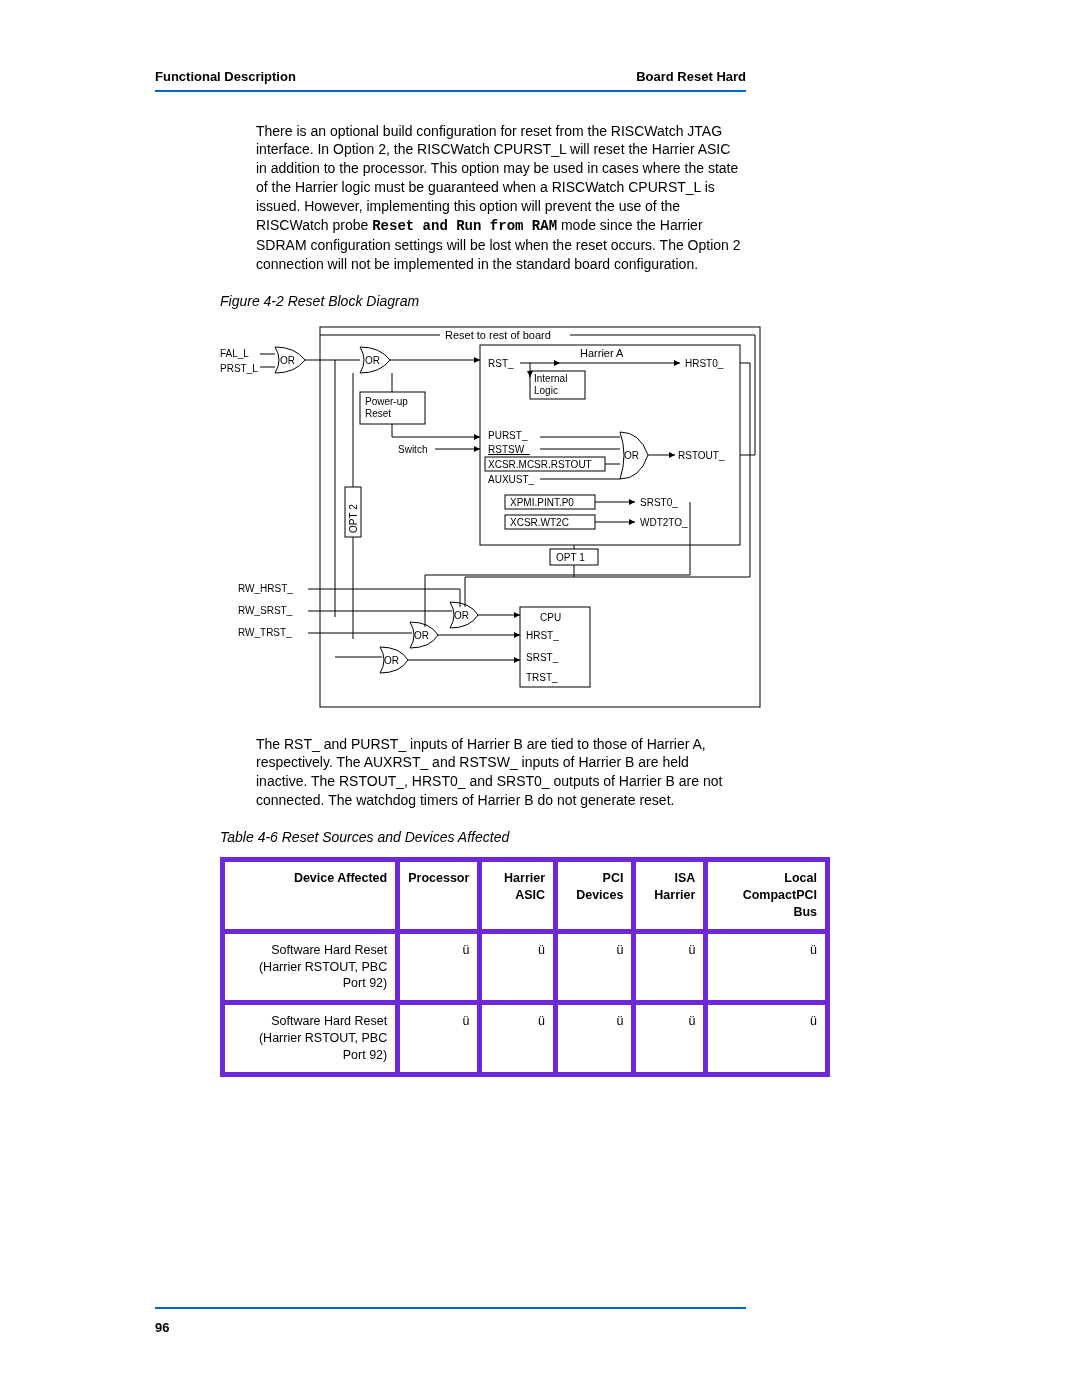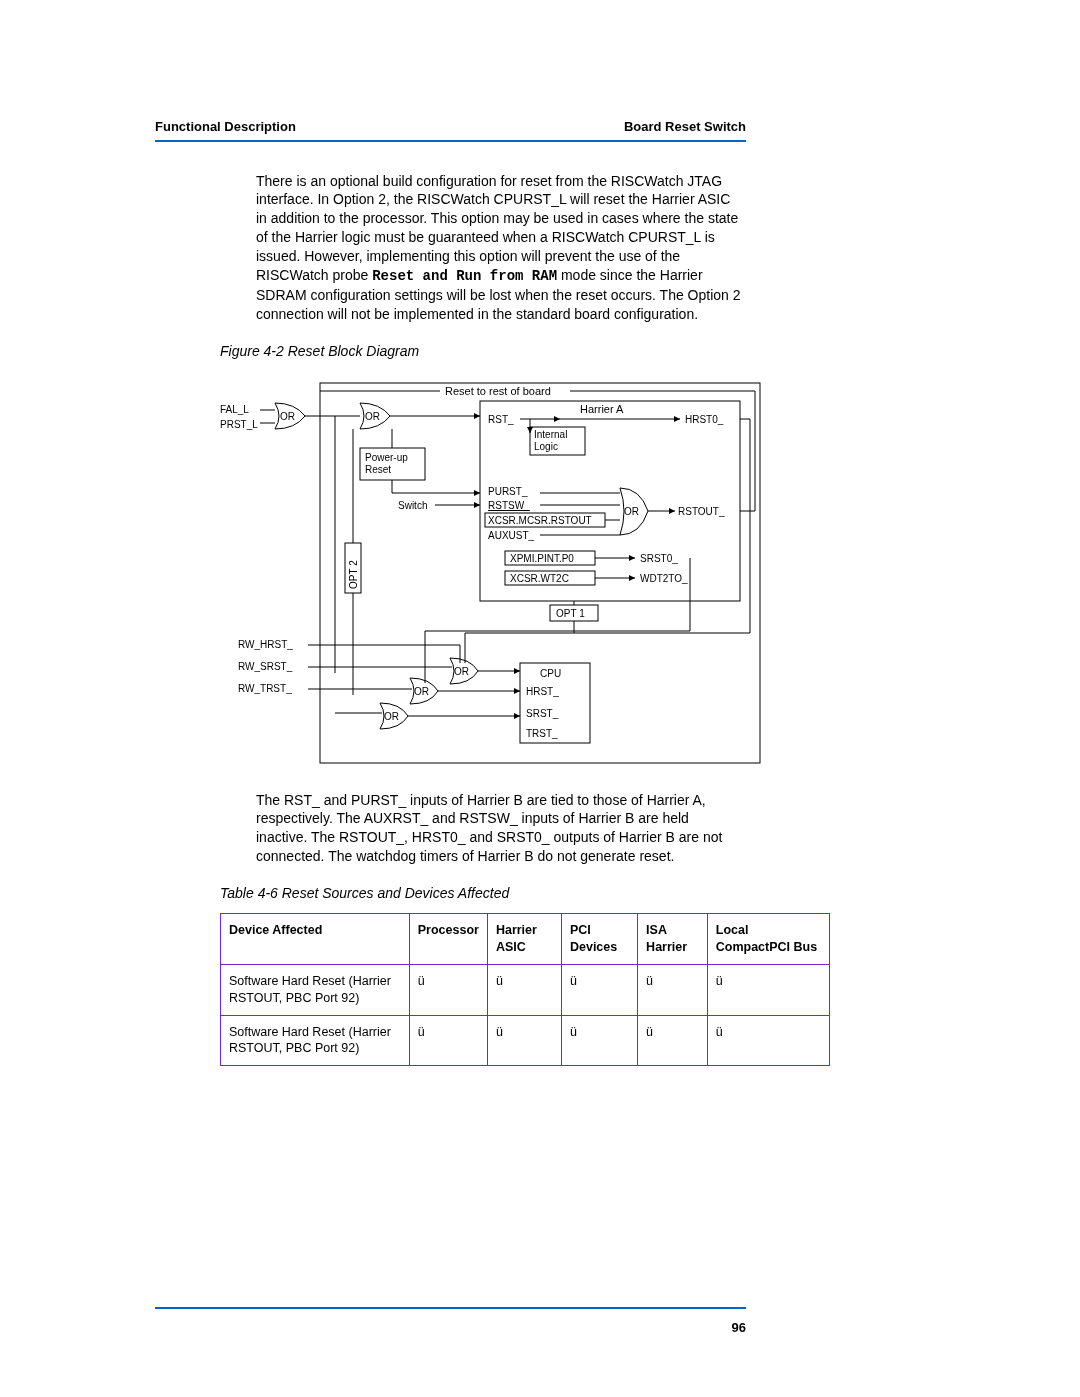--- a/index.html
+++ b/index.html
@@ -7,21 +7,21 @@
     padding: 0;
     background: #ffffff;
     font-family: Arial, Helvetica, sans-serif;
     color: #000;
   }
   .page {
     width: 896px;
     height: 1397px;
     position: relative;
     box-sizing: border-box;
-    padding: 118px 150px 60px 155px;
+    padding: 68px 150px 60px 155px;
     font-size: 14px;
     line-height: 1.35;
   }
   .hdr {
     display: flex;
     justify-content: space-between;
     font-weight: bold;
     font-size: 13px;
     margin-bottom: 4px;
   }
@@ -38,76 +38,77 @@
     margin-bottom: 18px;
     margin-left: 36px;
   }
   .mono {
     font-family: "Courier New", Courier, monospace;
     font-weight: bold;
   }
   .figcap {
     font-style: italic;
     font-size: 14px;
-    margin: 6px 0 12px 0;
+    margin: 6px 0 6px 0;
   }
   .diagram-wrap {
     margin: 0 0 18px 0;
   }
   .diagram {
     display: block;
   }
   .tblcap {
     font-style: italic;
     font-size: 14px;
     margin: 0 0 10px 0;
   }
   table.rst {
     border-collapse: collapse;
     width: 610px;
     font-size: 12.5px;
   }
   table.rst th, table.rst td {
-    border: 1px solid #6d28d9;
+    border: 5px solid #6d28d9;
     padding: 8px 8px;
-    text-align: left;
+    text-align: right;
     vertical-align: top;
   }
   table.rst th {
     font-weight: bold;
   }
   .ftr-line {
     height: 2px;
     background: #0066cc;
     margin-top: 28px;
     margin-bottom: 10px;
   }
   .ftr {
     display: flex;
-    justify-content: flex-end;
+    justify-content: center;
     font-size: 13px;
     font-weight: bold;
+    flex-direction: column;
   }
   .ftr-title { font-style: normal; }
   .ftr-code { font-style: italic; font-weight: bold; }
   svg text {
     font-family: Arial, Helvetica, sans-serif;
     font-size: 11px;
     fill: #000;
   }
   svg .sm { font-size: 10px; }
 </style>
 </head>
 <body>
 
 <div class="page">
 
   <div class="hdr">
     <span>Functional Description</span>
-    <span>Board Reset Switch</span>
+    <span>Board Reset Hard</span>
   </div>
   <div class="hdr-line"></div>
 
   <div class="body-indent">
 
     <div class="para">
       <span>There is an optional build configuration for reset from the RISCWatch JTAG interface. In Option 2, the RISCWatch CPURST_L will reset the Harrier ASIC in addition to the processor. This option may be used in cases where the state of the Harrier logic must be guaranteed when a RISCWatch CPURST_L is issued. However, implementing this option will prevent the use of the RISCWatch probe </span><span class="mono">Reset and Run from RAM</span><span> mode since the Harrier SDRAM configuration settings will be lost when the reset occurs. The Option 2 connection will not be implemented in the standard board configuration.</span>
     </div>
 
     <div class="figcap">Figure 4-2    Reset Block Diagram</div>

